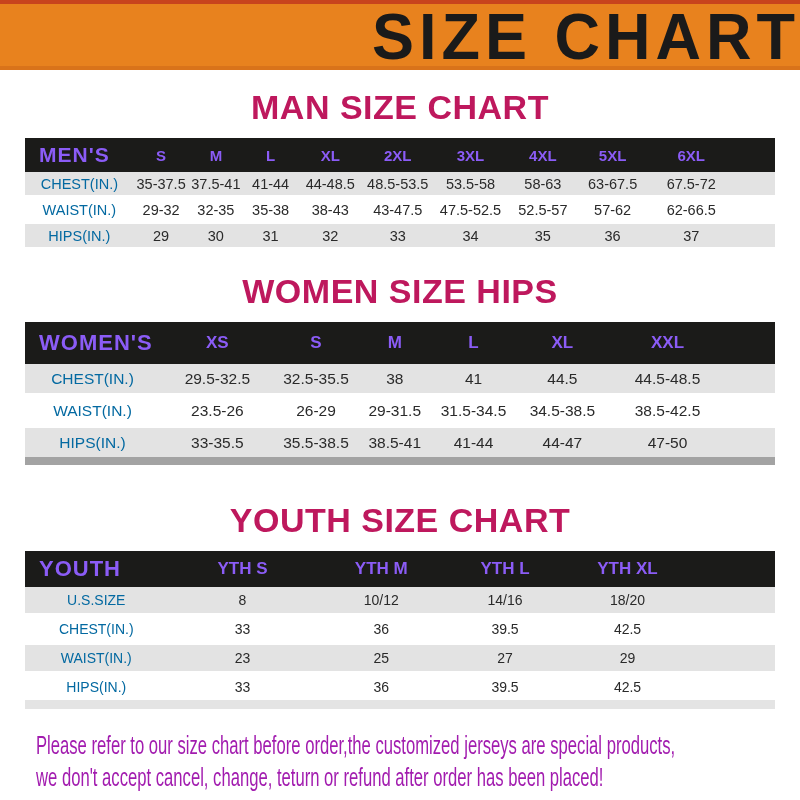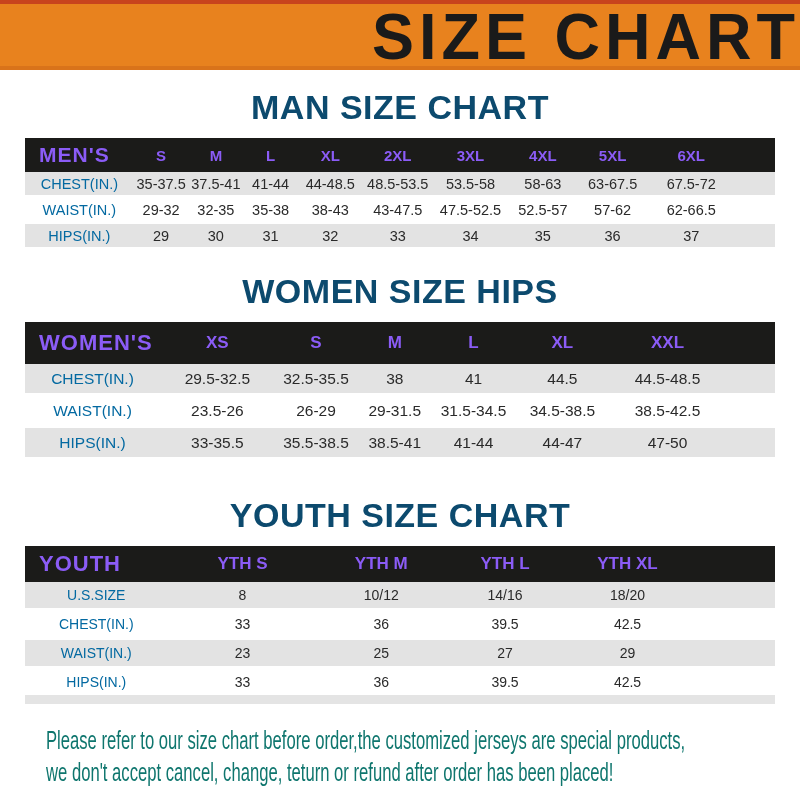--- a/index.html
+++ b/index.html
@@ -19,21 +19,21 @@
   .banner-title {
     display:inline-block;
     font-size:63px; font-weight:700; letter-spacing:5px;
     line-height:62px; color:#1a1a1a;
     transform:scaleY(1.03); transform-origin:center top;
     white-space:nowrap;
   }
 
   
   .section-heading {
-    text-align:center; font-weight:700; color:#0c4a6e;
+    text-align:center; font-weight:700; color:#be185d;
     font-size:34px; line-height:34px; letter-spacing:0.5px;
   }
   .heading-man   { margin-top:20px; }
   .heading-women { margin-top:24px; }
   .heading-youth { margin-top:38px; }
 
   
   table.size-table {
     width:750px; margin:14px auto 0 auto;
     border-collapse:collapse; table-layout:fixed;
@@ -59,31 +59,31 @@
   .men-table tbody td { height:23px; font-size:14.5px; }
   .men-table th:last-child, .men-table td:last-child { padding-right:40px; }
   .men-table { border-bottom:2px solid #d8d8d8; }
 
   
   .women-table { margin-top:15px; }
   .women-table thead th { height:42px; font-size:17px; }
   .women-table th.corner { font-size:22px; }
   .women-table tbody td { height:29px; font-size:15.5px; }
   .women-table th:last-child, .women-table td:last-child { padding-right:50px; }
-  .women-table { border-bottom:3px solid #a3a3a3; }
+  .women-table { border-bottom:8px solid #a3a3a3; }
 
   
   .youth-table { margin-top:16px; border-bottom:9px solid #E4E4E4; }
   .youth-table thead th { height:36px; font-size:17px; }
   .youth-table th.corner { font-size:22px; letter-spacing:2px; }
   .youth-table tbody td { height:26px; font-size:14px;margin-top:18px; }
   .youth-table th:last-child, .youth-table td:last-child { padding-right:85px; }
 
   
-  .footer-note { margin:20px 0 0 46px; color:#0f766e; }
+  .footer-note { margin:20px 0 0 36px; color:#a21caf; }
   .footer-line {
     display:block; white-space:nowrap;
     font-size:26px; line-height:32px; font-weight:400;
     transform:scaleX(0.64); transform-origin:0 50%;
   }
 </style>
 </head>
 <body>
 
 <div class="page">

